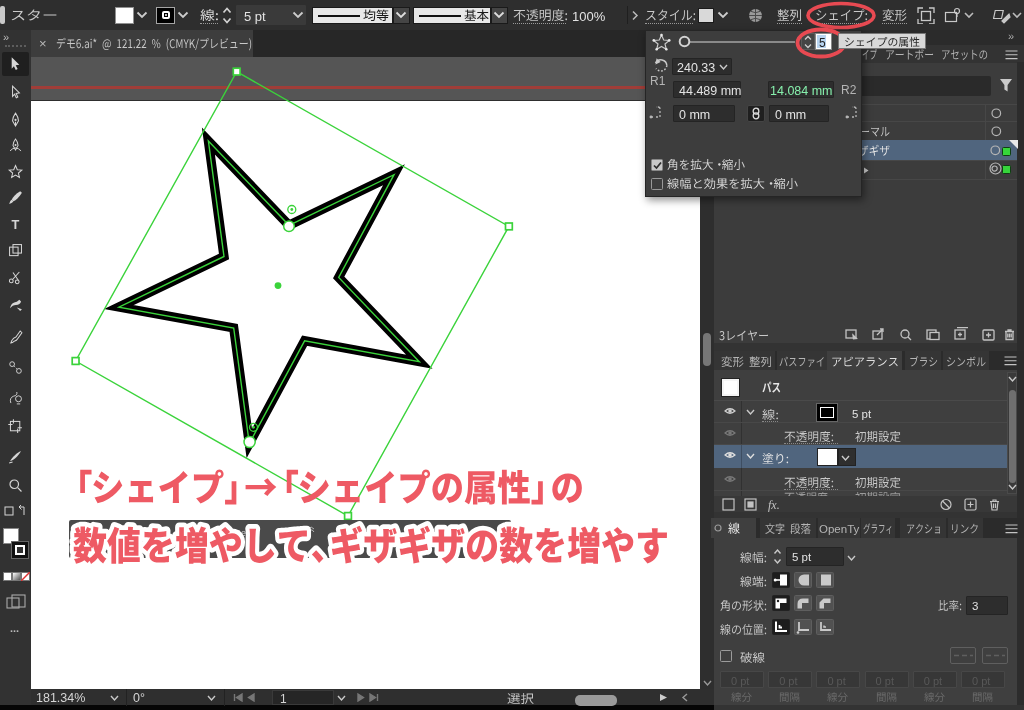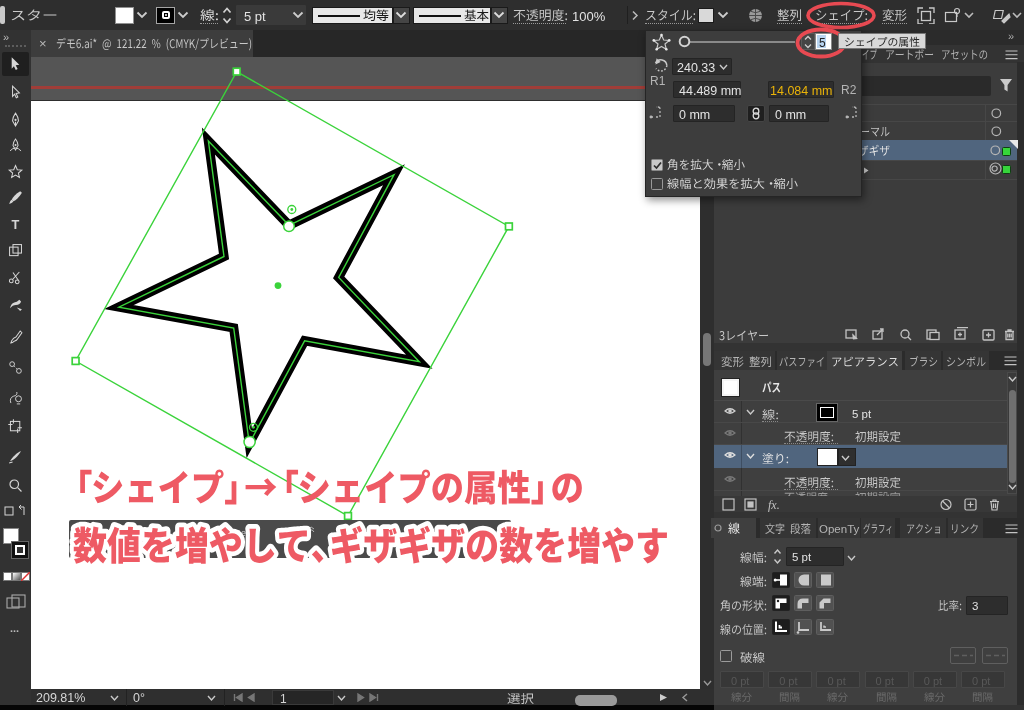--- a/index.html
+++ b/index.html
@@ -1115,21 +1115,21 @@
     </svg>
     <div style="position:absolute;left:672px;top:58px;width:60px;height:17px;background:#2d2d2d;border:1px solid #242424;border-radius:1px;"></div>
     <div style="position:absolute;left:677px;top:60.5px;font:400 12.5px 'Liberation Sans',sans-serif;color:#e3e3e3;white-space:pre">240.33</div>
     <svg class="ab" style="left:719px;top:64px" width="9" height="7">
       <path d="M1 1 L4.5 5 L8 1" fill="none" stroke="#c9c9c9" stroke-width="1.4"></path>
     </svg>
     <div style="position:absolute;left:650px;top:74px;font:400 12px 'Liberation Sans',sans-serif;color:#b5b5b5;white-space:pre">R1</div>
     <div style="position:absolute;left:673px;top:81px;width:68px;height:17px;background:#2d2d2d;border:1px solid #242424;border-radius:1px;"></div>
     <div style="position:absolute;left:679px;top:83.5px;font:400 12.5px 'Liberation Sans',sans-serif;color:#e3e3e3;white-space:pre">44.489 mm</div>
     <div style="position:absolute;left:768px;top:81px;width:66px;height:17px;background:#2d2d2d;border:1px solid #242424;border-radius:1px;"></div>
-    <div style="position:absolute;left:770px;top:83.5px;font:400 12.5px 'Liberation Sans',sans-serif;color:#eab308;white-space:pre">14.084 mm</div>
+    <div style="position:absolute;left:770px;top:83.5px;font:400 12.5px 'Liberation Sans',sans-serif;color:#86efac;white-space:pre">14.084 mm</div>
     <div style="position:absolute;left:841px;top:83px;font:400 12px 'Liberation Sans',sans-serif;color:#b5b5b5;white-space:pre">R2</div>
     <svg class="ab" style="left:649px;top:106px" width="14" height="14">
       <g stroke="#b5b5b5" stroke-width="1.3" fill="none">
         <path d="M1 11 H5 M7 11 H9 M11 11 V9 M11 7 V5 M11 3 Q11 1 9 1 H7" stroke-dasharray="3 1.6"></path>
         <circle cx="2" cy="11" r="0.8" fill="#b5b5b5"></circle>
       </g>
     </svg>
     <div style="position:absolute;left:673px;top:105px;width:62px;height:17px;background:#2d2d2d;border:1px solid #242424;border-radius:1px;"></div>
     <div style="position:absolute;left:679px;top:107.5px;font:400 12.5px 'Liberation Sans',sans-serif;color:#e3e3e3;white-space:pre">0 mm</div>
     <div style="position:absolute;left:747px;top:105px;width:18px;height:17px;background:#1f1f1f;border:1px solid #444;border-radius:2px;"></div>
@@ -1171,21 +1171,21 @@
         <use href="#g150" x="36.0"></use>
         <use href="#g151" x="48.0"></use>
         <use href="#g143" x="60.0"></use>
         <use href="#g144" x="72.0"></use>
         <use href="#g145" x="84.0"></use>
         <use href="#g146" x="96.0"></use>
         <use href="#g147" x="104.4"></use>
         <use href="#g148" x="116.4"></use>
       </g>
     </svg>
-    <div style="position:absolute;left:36px;top:691px;font:400 12.5px 'Liberation Sans',sans-serif;color:#d6d6d6;white-space:pre">209.81%</div>
+    <div style="position:absolute;left:36px;top:691px;font:400 12.5px 'Liberation Sans',sans-serif;color:#d6d6d6;white-space:pre">181.34%</div>
     <svg class="ab" style="left:110px;top:695px" width="9" height="7">
       <path d="M1 1 L4.5 5 L8 1" fill="none" stroke="#c9c9c9" stroke-width="1.4"></path>
     </svg>
     <div style="position:absolute;left:126px;top:689px;width:1px;height:17px;background:#222;"></div>
     <div style="position:absolute;left:133px;top:691px;font:400 12.5px 'Liberation Sans',sans-serif;color:#d6d6d6;white-space:pre">0°</div>
     <svg class="ab" style="left:207px;top:695px" width="9" height="7">
       <path d="M1 1 L4.5 5 L8 1" fill="none" stroke="#c9c9c9" stroke-width="1.4"></path>
     </svg>
     <div style="position:absolute;left:224px;top:689px;width:1px;height:17px;background:#222;"></div>
     <svg class="ab" style="left:233px;top:693px" width="38" height="9">

